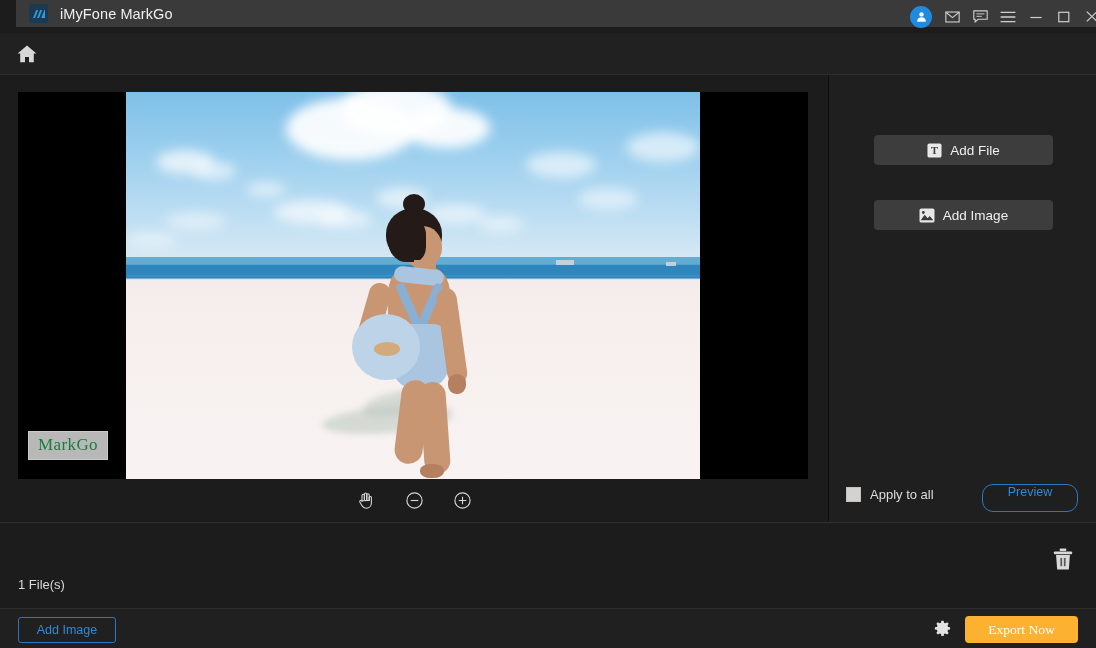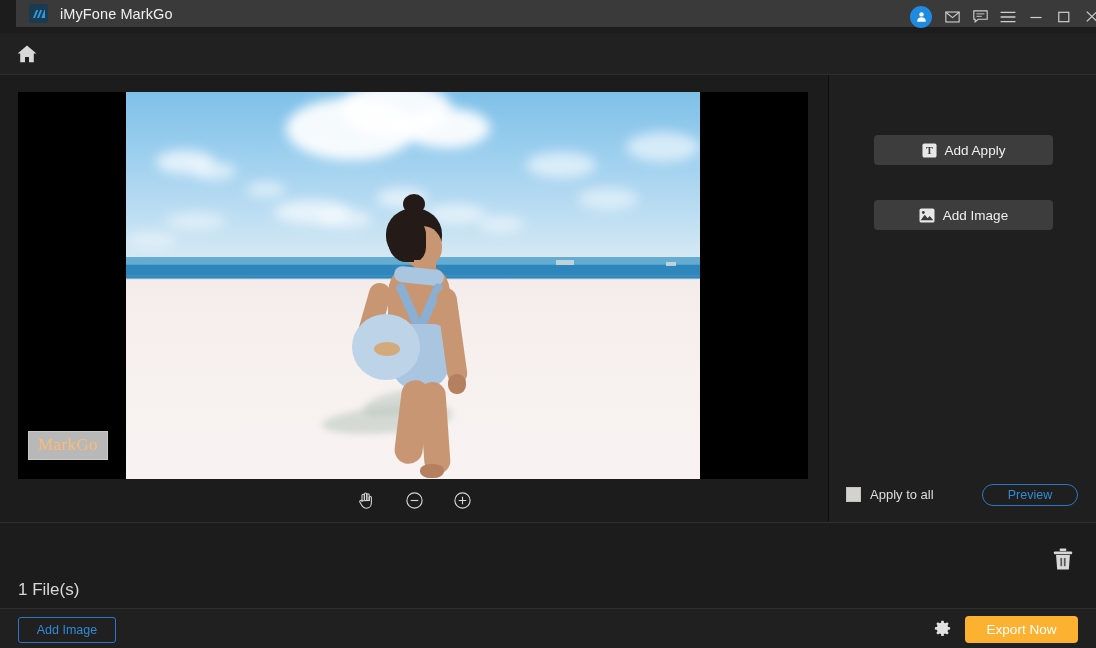--- a/index.html
+++ b/index.html
@@ -105,21 +105,21 @@
   .shadow {
     position: absolute;
     background: #b9c6bd; opacity: .55; filter: blur(3px);
   }
 
   .watermark {
     position: absolute; left: 10px; bottom: 19px;
     padding: 3px 9px 4px 9px;
     background: rgba(225,225,225,.82);
     border: 1px solid #c9c9c9;
-    color: #fdba74;
+    color: #15803d;
     font-family: "Liberation Serif", serif;
     font-size: 17px; letter-spacing: .4px;
     line-height: 20px;
   }
 
   .zoom-tools {
     position: absolute; top: 412px; left: 0; width: 828px;
     display: flex; justify-content: center; align-items: center; gap: 22px;
   }
   .ztool { width: 26px; height: 26px; color: #d6d6d6; display: flex; align-items: center; justify-content: center; }
@@ -157,40 +157,40 @@
   .apply-row {
     position: absolute; left: 17px; top: 3px;
     display: flex; align-items: flex-start; gap: 9px;
   }
   .checkbox {
     width: 15px; height: 15px; background: #d4d2d0; border: 1px solid #c4c2c0;
   }
   .apply-label { color: #dedede; font-size: 13px; }
   .preview-btn {
     position: absolute; right: 18px; top: 0;
-    width: 96px; height: 22px;
+    width: 96px; height: 28px;
     border: 1px solid #2a76c7; border-radius: 11px;
     background: transparent; color: #2f8ad6; font-size: 12.5px;
     font-family: "Liberation Sans", sans-serif;
-    display: flex; align-items: center; justify-content: center;
+    display: flex; align-items: flex-start; justify-content: center;
     cursor: pointer;
   }
 
   
   .file-strip {
     position: absolute; top: 523px; left: 0; width: 1096px; height: 85px;
     background: #1c1c1c;
   }
   .trash {
     position: absolute; right: 20px; top: 23px;
     width: 26px; height: 26px; color: #d8d8d8;
   }
   .file-count {
-    position: absolute; left: 18px; bottom: 8px;
-    color: #d8d8d8; font-size: 17px;
+    position: absolute; left: 18px; bottom: 16px;
+    color: #d8d8d8; font-size: 13px;
   }
   .bottombar {
     position: absolute; top: 608px; left: 0; width: 1096px; height: 40px;
     background: #202020; border-top: 1px solid #2f2f2f;
   }
   .add-image-bottom {
     position: absolute; left: 18px; top: 8px;
     width: 98px; height: 26px;
     border: 1px solid #2a76c7; border-radius: 3px;
     background: transparent; color: #2f8ad6; font-size: 12.5px;
@@ -200,21 +200,21 @@
   }
   .gear {
     position: absolute; right: 144px; top: 11px;
     width: 19px; height: 19px; color: #e2e2e2;
   }
   .export-btn {
     position: absolute; right: 18px; top: 7px;
     width: 113px; height: 27px;
     background: #fcb131; border: none; border-radius: 4px;
     color: #ffffff; font-size: 13.5px;
-    font-family: Liberation Sans, sans-serif;
+    font-family: Liberation Serif, serif;
     display: flex; align-items: center; justify-content: center;
     cursor: pointer;
   }
 </style>
 </head>
 <body>
 
 <div class="titlebar">
   <div class="app-logo">
     <svg width="14" height="10" viewBox="0 0 14 10">
@@ -358,21 +358,21 @@
 <div class="vdivider"></div>
 
 <div class="right-panel">
   <button class="side-btn btn-add-text">
     <span class="bicon">
       <svg width="15" height="15" viewBox="0 0 16 16">
         <rect x="0.5" y="0.5" width="15" height="15" rx="2" fill="#e8e8e8"></rect>
         <text x="8" y="12" font-family="Liberation Serif, serif" font-size="11" font-weight="bold" fill="#3a3a3a" text-anchor="middle">T</text>
       </svg>
     </span>
-    <span>Add Apply</span>
+    <span>Add File</span>
   </button>
 
   <button class="side-btn btn-add-image">
     <span class="bicon">
       <svg width="16" height="15" viewBox="0 0 17 16">
         <rect x="0.5" y="0.5" width="16" height="15" rx="2" fill="#e8e8e8"></rect>
         <circle cx="4.6" cy="4.8" r="1.5" fill="#3a3a3a"></circle>
         <path d="M1.8 13 L6 7.2 L9.2 11 L11.4 8.4 L15.2 13 Z" fill="#3a3a3a"></path>
       </svg>
     </span>

